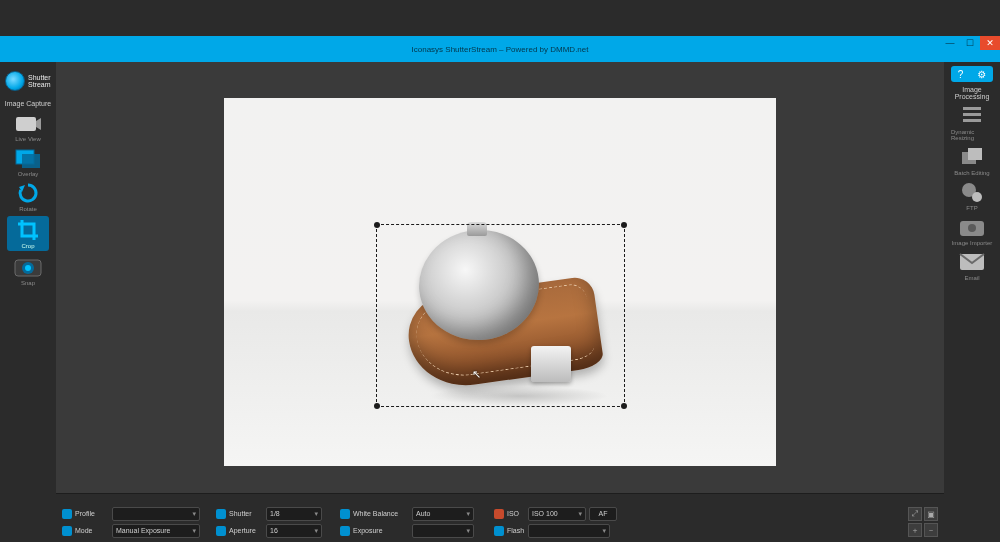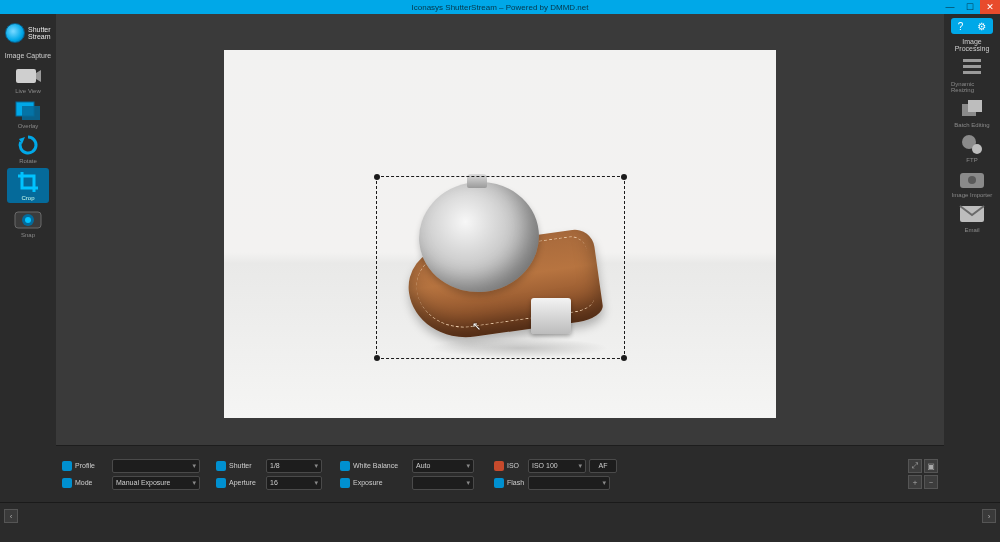--- a/index.html
+++ b/index.html
@@ -1,17 +1,17 @@
 <!DOCTYPE html>
 <html><head>
 <meta charset="utf-8">
 <style>
   html,body{margin:0;padding:0;width:1000px;height:542px;overflow:hidden;background:#2b2b2b;font-family:Arial,Helvetica,sans-serif;font-size:10px;color:#cfcfcf;}
   
-  #titlebar{height:14px;background:#00a8e8;display:flex;align-items:center;justify-content:center;position:relative;font-size:8px;color:#04364a;}
+  #titlebar{height:26px;background:#00a8e8;display:flex;align-items:center;justify-content:center;position:relative;font-size:8px;color:#04364a;margin-top:36px;}
   #titlebar .winctl{position:absolute;right:0;top:0;height:14px;display:flex;}
   #titlebar .winbtn{width:20px;height:14px;display:flex;align-items:center;justify-content:center;font-size:9px;color:#04364a;cursor:pointer;}
   #titlebar .winbtn.close{background:#e84b2c;color:#fff;}
   
   #app{display:flex;height:488px;}
   .panel-left{width:56px;background:#2b2b2b;display:flex;flex-direction:column;align-items:center;}
   .panel-right{width:56px;background:#2b2b2b;display:flex;flex-direction:column;align-items:center;}
   .panel-center{flex:1;background:#3a3a3a;position:relative;}
   
   .logo{width:46px;height:30px;margin-top:4px;display:flex;align-items:center;gap:3px;}

